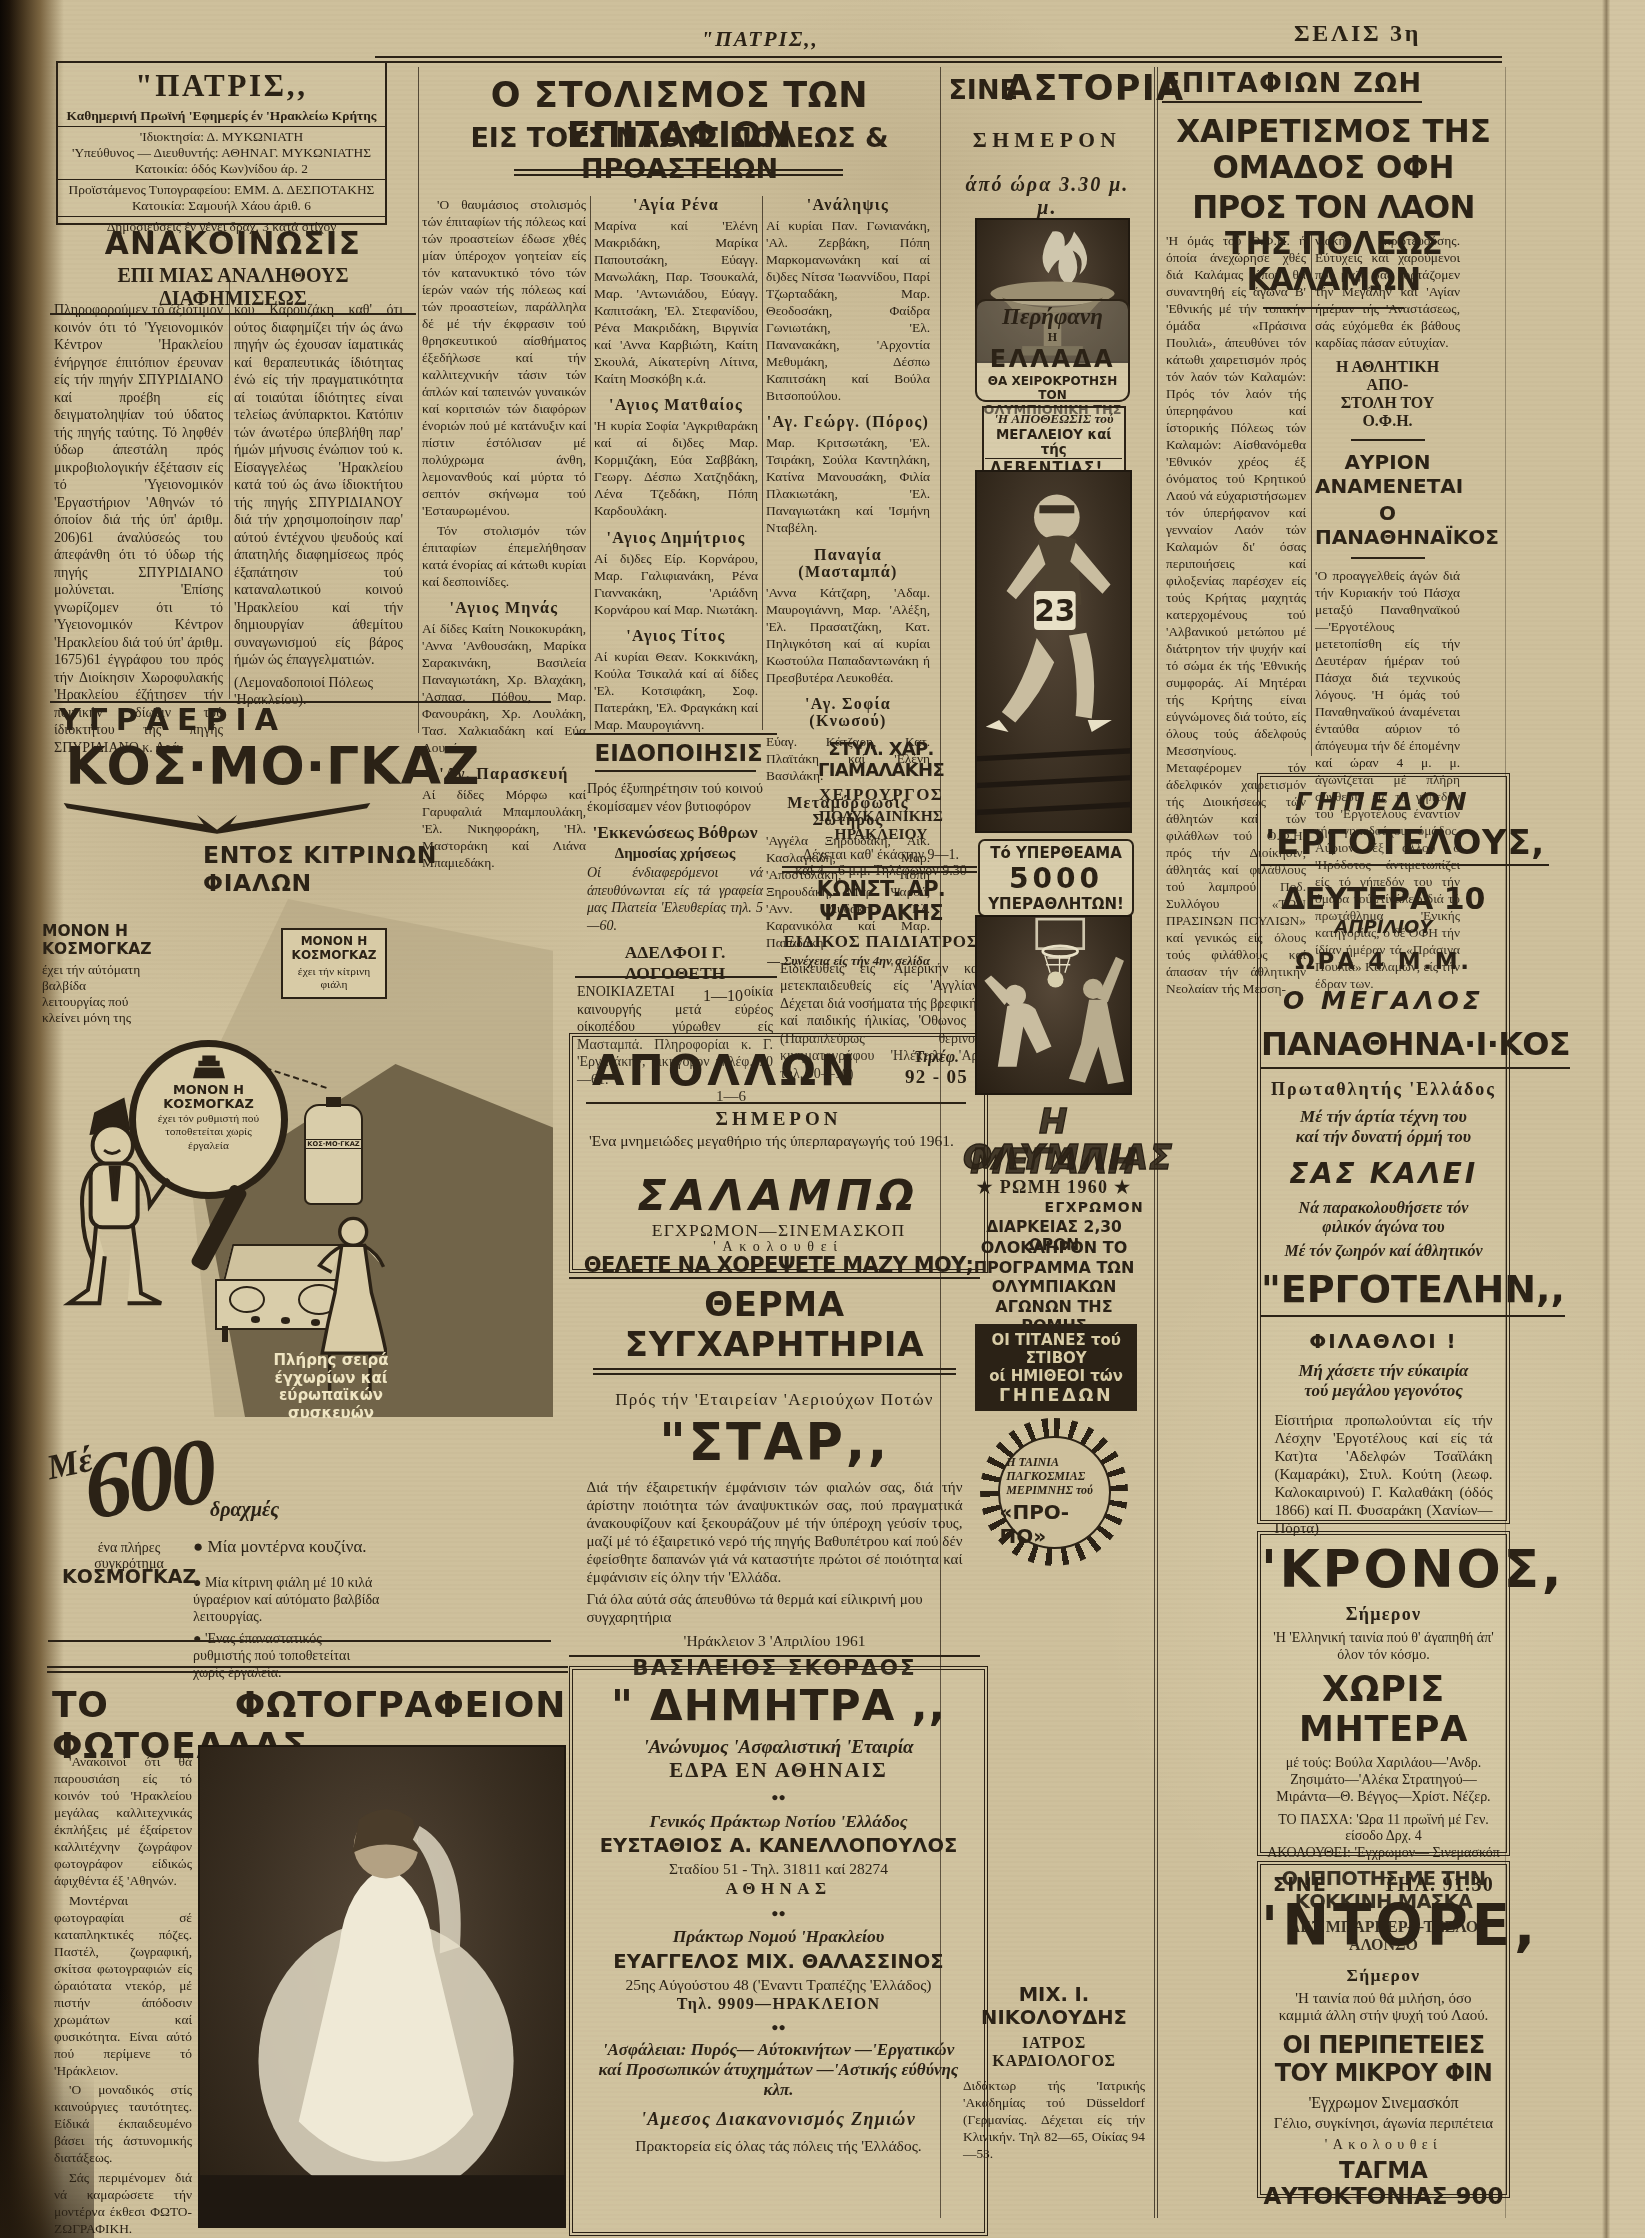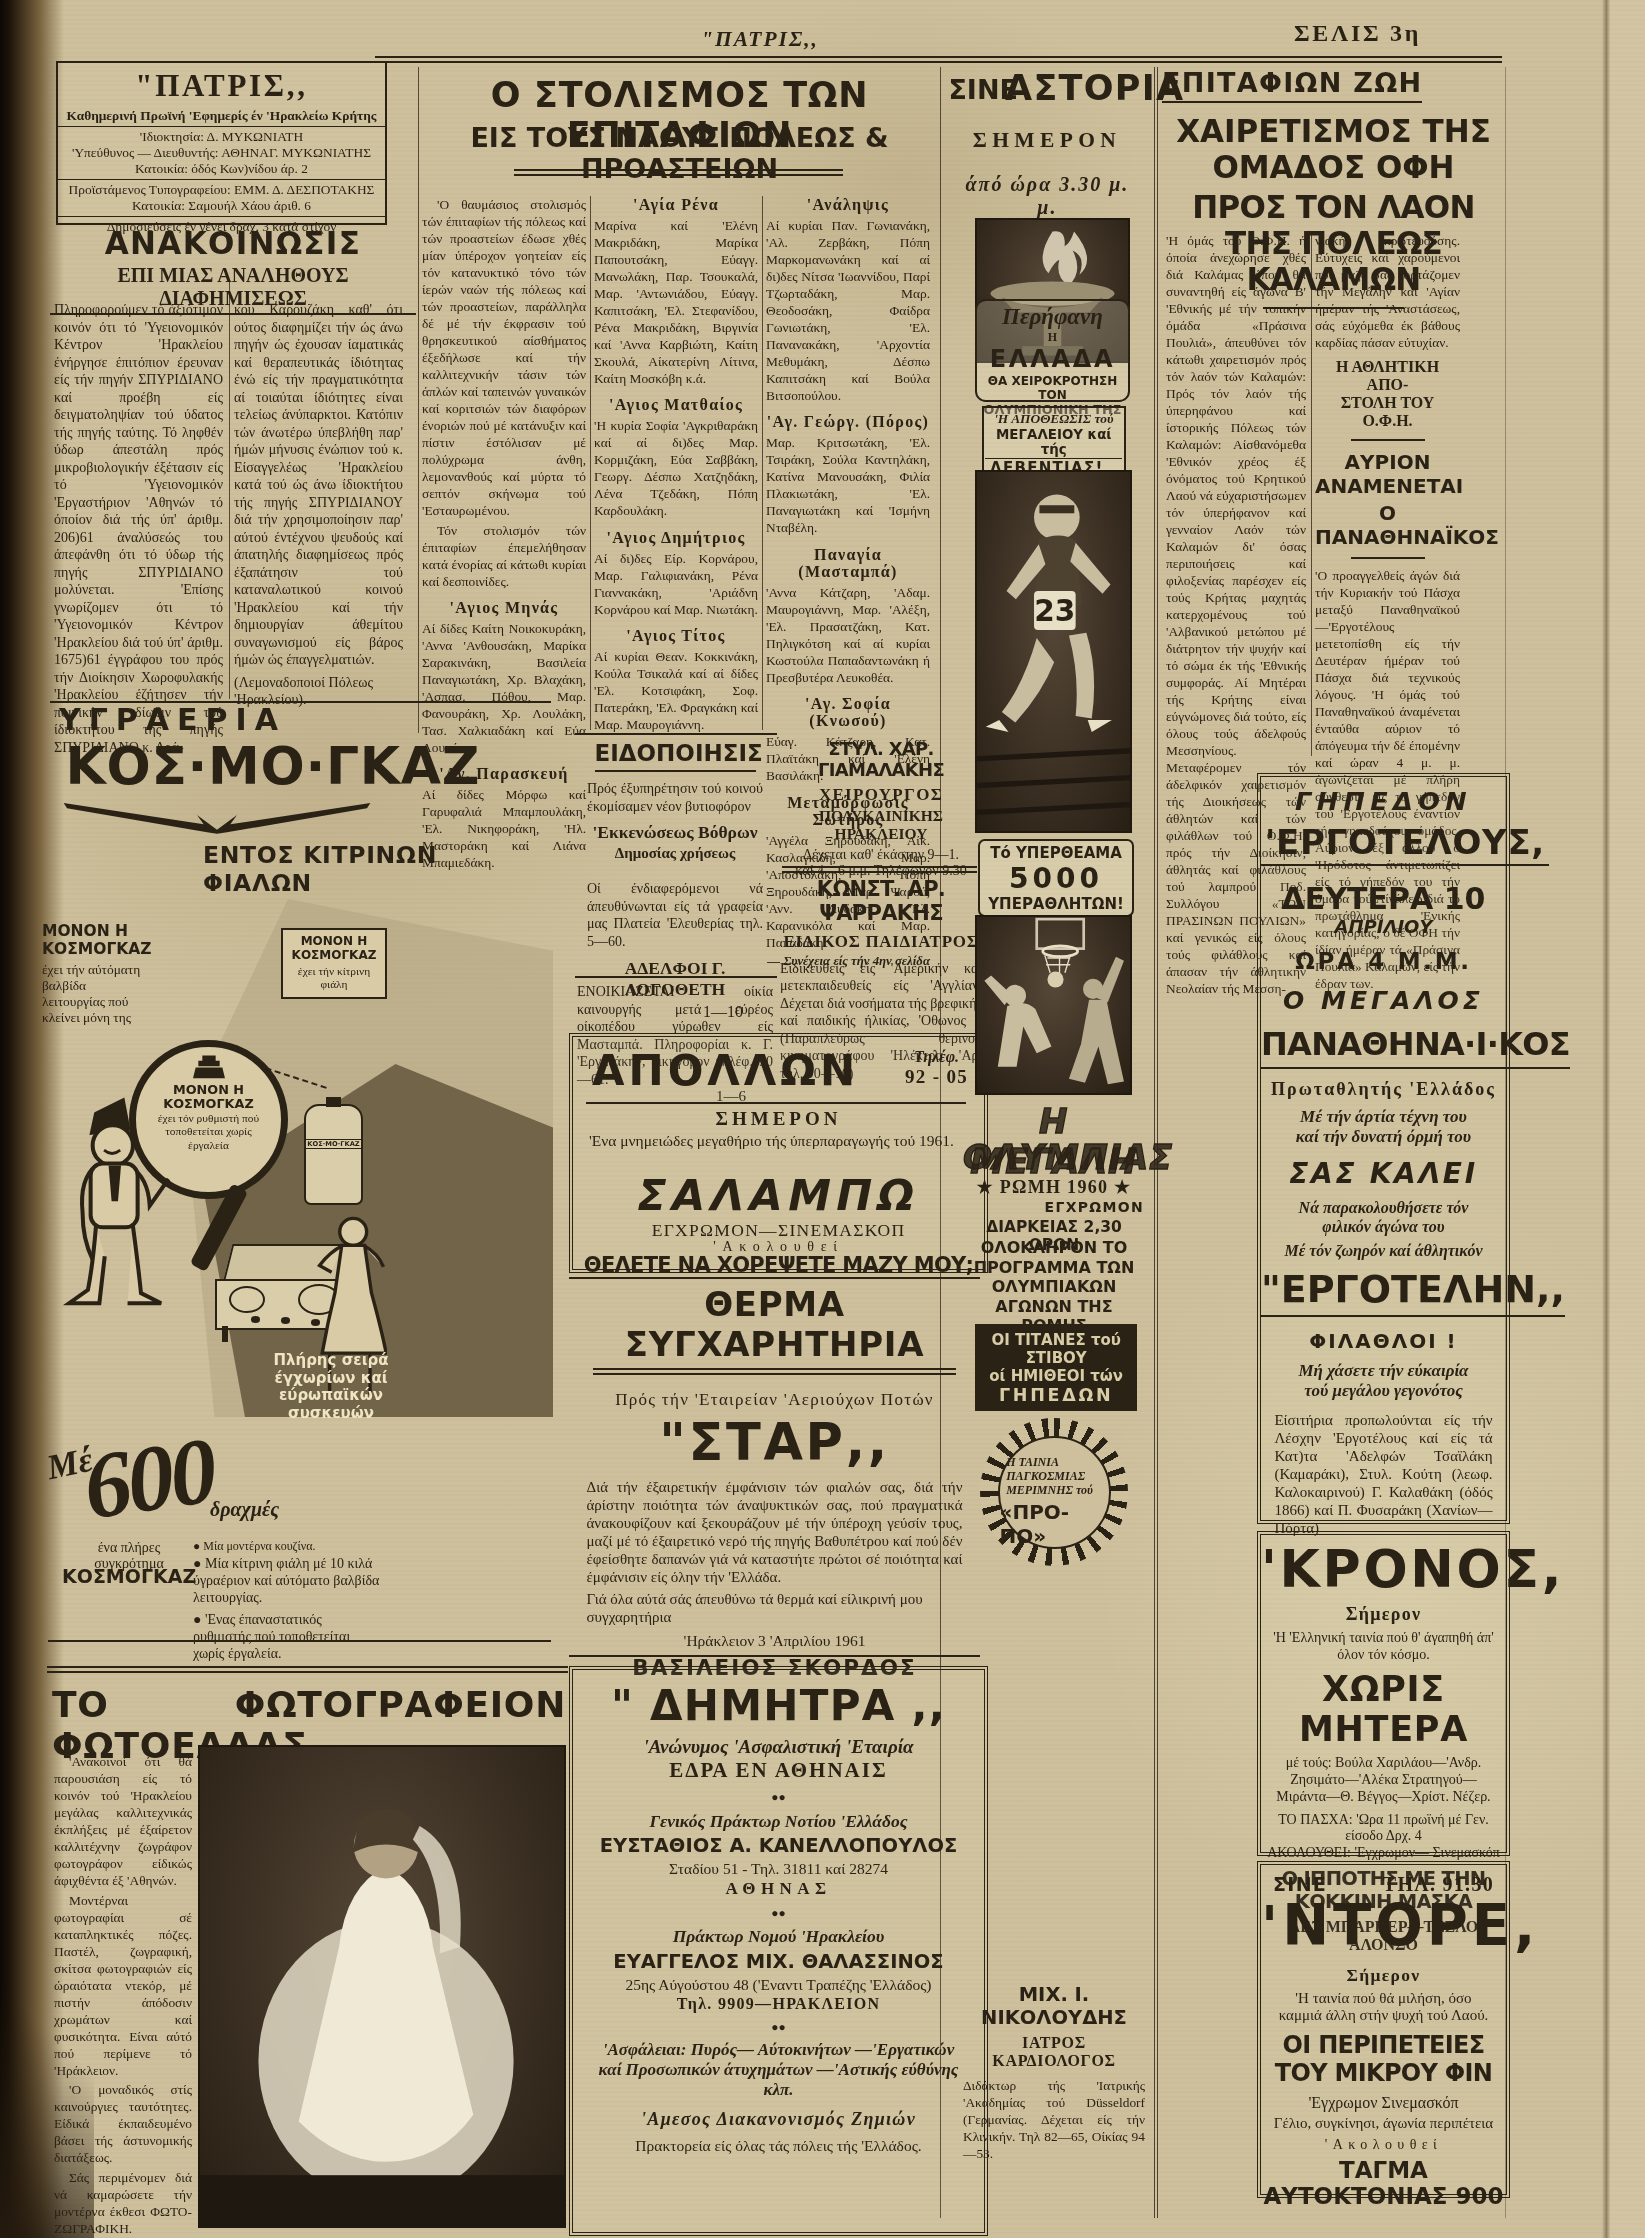--- a/index.html
+++ b/index.html
@@ -192,21 +192,21 @@
 
     <div class="sans b ctr" style="position:absolute;left:222px;top:651px;width:134px;font-size:15px;line-height:17.5px;color:#efe5c2;">Πλήρης σειρά έγχωρίων καί εύρωπαϊκών συσκευών</div>
 
     <div class="serif b i" style="position:absolute;left:5.4px;top:743px;font-size:35px;transform:rotate(-12deg);">Μέ</div>
     <div class="serif b i" style="position:absolute;left:42px;top:723px;font-size:94px;letter-spacing:-4px;transform:rotate(-8deg);">600</div>
     <div class="serif b i" style="position:absolute;left:168px;top:797px;font-size:20px;">δραχμές</div>
     <div class="serif ctr" style="position:absolute;left:20px;top:839px;width:134px;font-size:14px;">ένα πλήρες συγκρότημα</div>
     <div class="sans b ctr" style="position:absolute;left:20px;top:864px;width:134px;font-size:19px;">ΚΟΣΜΟΓΚΑΖ</div>
 
     <div style="position:absolute;left:151px;top:837px;width:188px;">
-      <div class="serif" style="font-size:12px;line-height:17px;margin-bottom:0;"><span>● </span><span>Μία μοντέρνα κουζίνα.</span></div>
+      <div class="serif" style="font-size:17px;line-height:17px;margin-bottom:19px;"><span>● </span><span>Μία μοντέρνα κουζίνα.</span></div>
       <div class="serif" style="font-size:14px;line-height:17px;margin-bottom:5.4px;"><span>● </span><span>Μία κίτρινη φιάλη μέ 10 κιλά ύγραέριον καί αύτόματο βαλβίδα λειτουργίας.</span></div>
       <div class="serif" style="font-size:14px;line-height:17px;"><span>● </span><span>'Ενας έπαναστατικός ρυθμιστής πού τοποθετείται χωρίς έργαλεία.</span></div>
     </div>
   </div>
   <div class="abs srule" style="left:48px;top:1640px;width:503px;border-top-width:2.7px;"></div>
 
   <div class="abs drule" style="left:47px;top:1666px;width:521px;"></div>
   <div class="abs sans b" style="left:52px;top:1684px;width:514px;font-size:36px;letter-spacing:0.7px;text-align:justify;">ΤΟ ΦΩΤΟΓΡΑΦΕΙΟΝ ΦΩΤΟΕΛΛΑΣ</div>
   <div class="abs serif body20 just" style="left:54px;top:1753px;width:138px;">
     <p>'Ανακοινοί ότι θά παρουσιάση είς τό κοινόν τού 'Ηρακλείου μεγάλας καλλιτεχνικάς έκπλήξεις μέ έξαίρετον καλλιτέχνην ζωγράφον φωτογράφον είδικώς άφιχθέντα έξ 'Αθηνών.</p>
@@ -226,21 +226,21 @@
       <rect x="0" y="640" width="548" height="78" fill="#1f1811"></rect>
     </svg>
   </div>
 
   <div class="abs srule" style="left:575px;top:733px;width:202px;border-top-width:2px;"></div>
   <div class="abs" style="left:587px;top:740px;width:176px;">
     <div class="sans b ctr" style="font-size:23px;border-bottom:2px solid #2b2216;width:161px;margin:0 auto 8px auto;padding-bottom:4px;">ΕΙΔΟΠΟΙΗΣΙΣ</div>
     <div class="serif just body21">Πρός έξυπηρέτησιν τού κοινού έκομίσαμεν νέον βυτιοφόρον</div>
     <div class="serif b ctr" style="font-size:17.5px;margin-top:6.7px;">'Εκκενώσεως Βόθρων</div>
     <div class="serif b ctr" style="font-size:15px;margin-top:2.7px;">Δημοσίας χρήσεως</div>
-    <div class="serif just body21" style="margin-top:18px;">Οί ένδιαφερόμενοι νά άπευθύνωνται είς τά γραφεία μας Πλατεία 'Ελευθερίας τηλ. 5—60.</div>
+    <div class="serif just body21" style="margin-top:2px;font-style:italic;">Οί ένδιαφερόμενοι νά άπευθύνωνται είς τά γραφεία μας Πλατεία 'Ελευθερίας τηλ. 5—60.</div>
     <div class="serif b ctr" style="font-size:17.5px;margin-top:8px;">ΑΔΕΛΦΟΙ Γ. ΛΟΓΟΘΕΤΗ</div>
     <div class="serif rt" style="font-size:16px;margin-top:2.7px;padding-right:20px;">1—10</div>
   </div>
   <div class="abs srule" style="left:575px;top:976px;width:202px;border-top-width:2px;"></div>
   <div class="abs" style="left:577px;top:983px;width:196px;">
     <div class="serif just body21">ΕΝΟΙΚΙΑΖΕΤΑΙ οίκία καινουργής μετά εύρέος οίκοπέδου γύρωθεν είς Μασταμπά. Πληροφορίαι κ. Γ. 'Εργαζάκην, δικηγόρον τηλέφ. 90—61.</div>
     <div class="serif rt" style="font-size:15px;padding-right:27px;">1—6</div>
   </div>
 
   <div class="abs" style="left:780px;top:738px;width:202px;">

